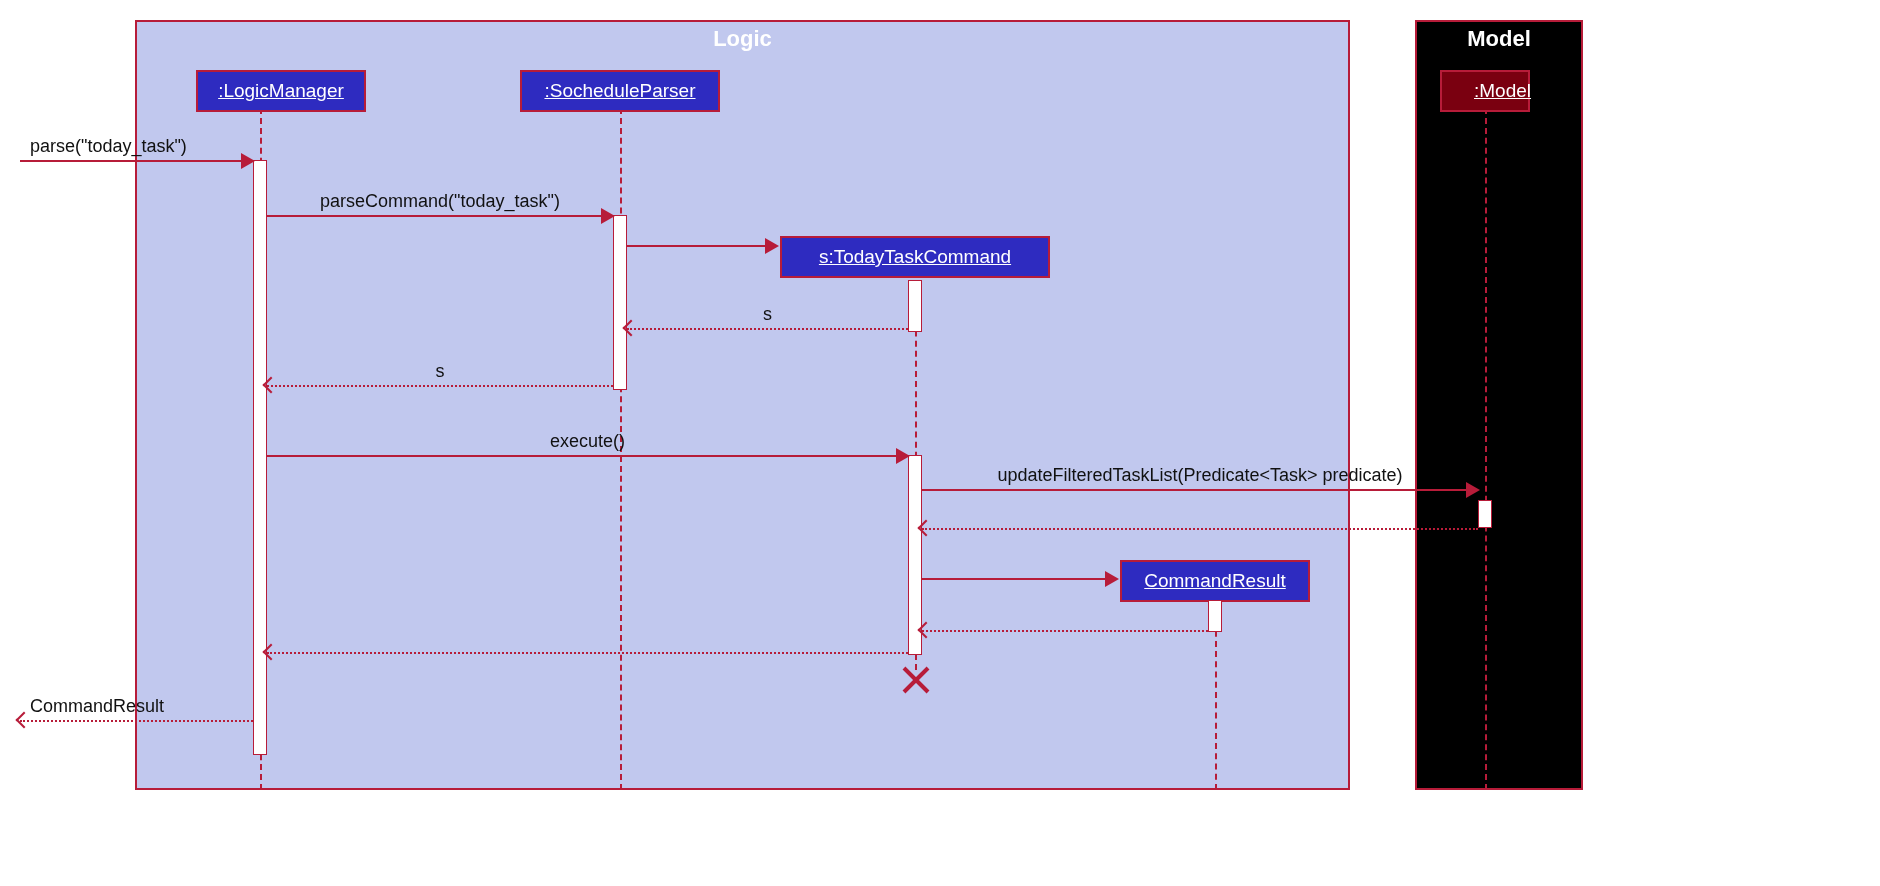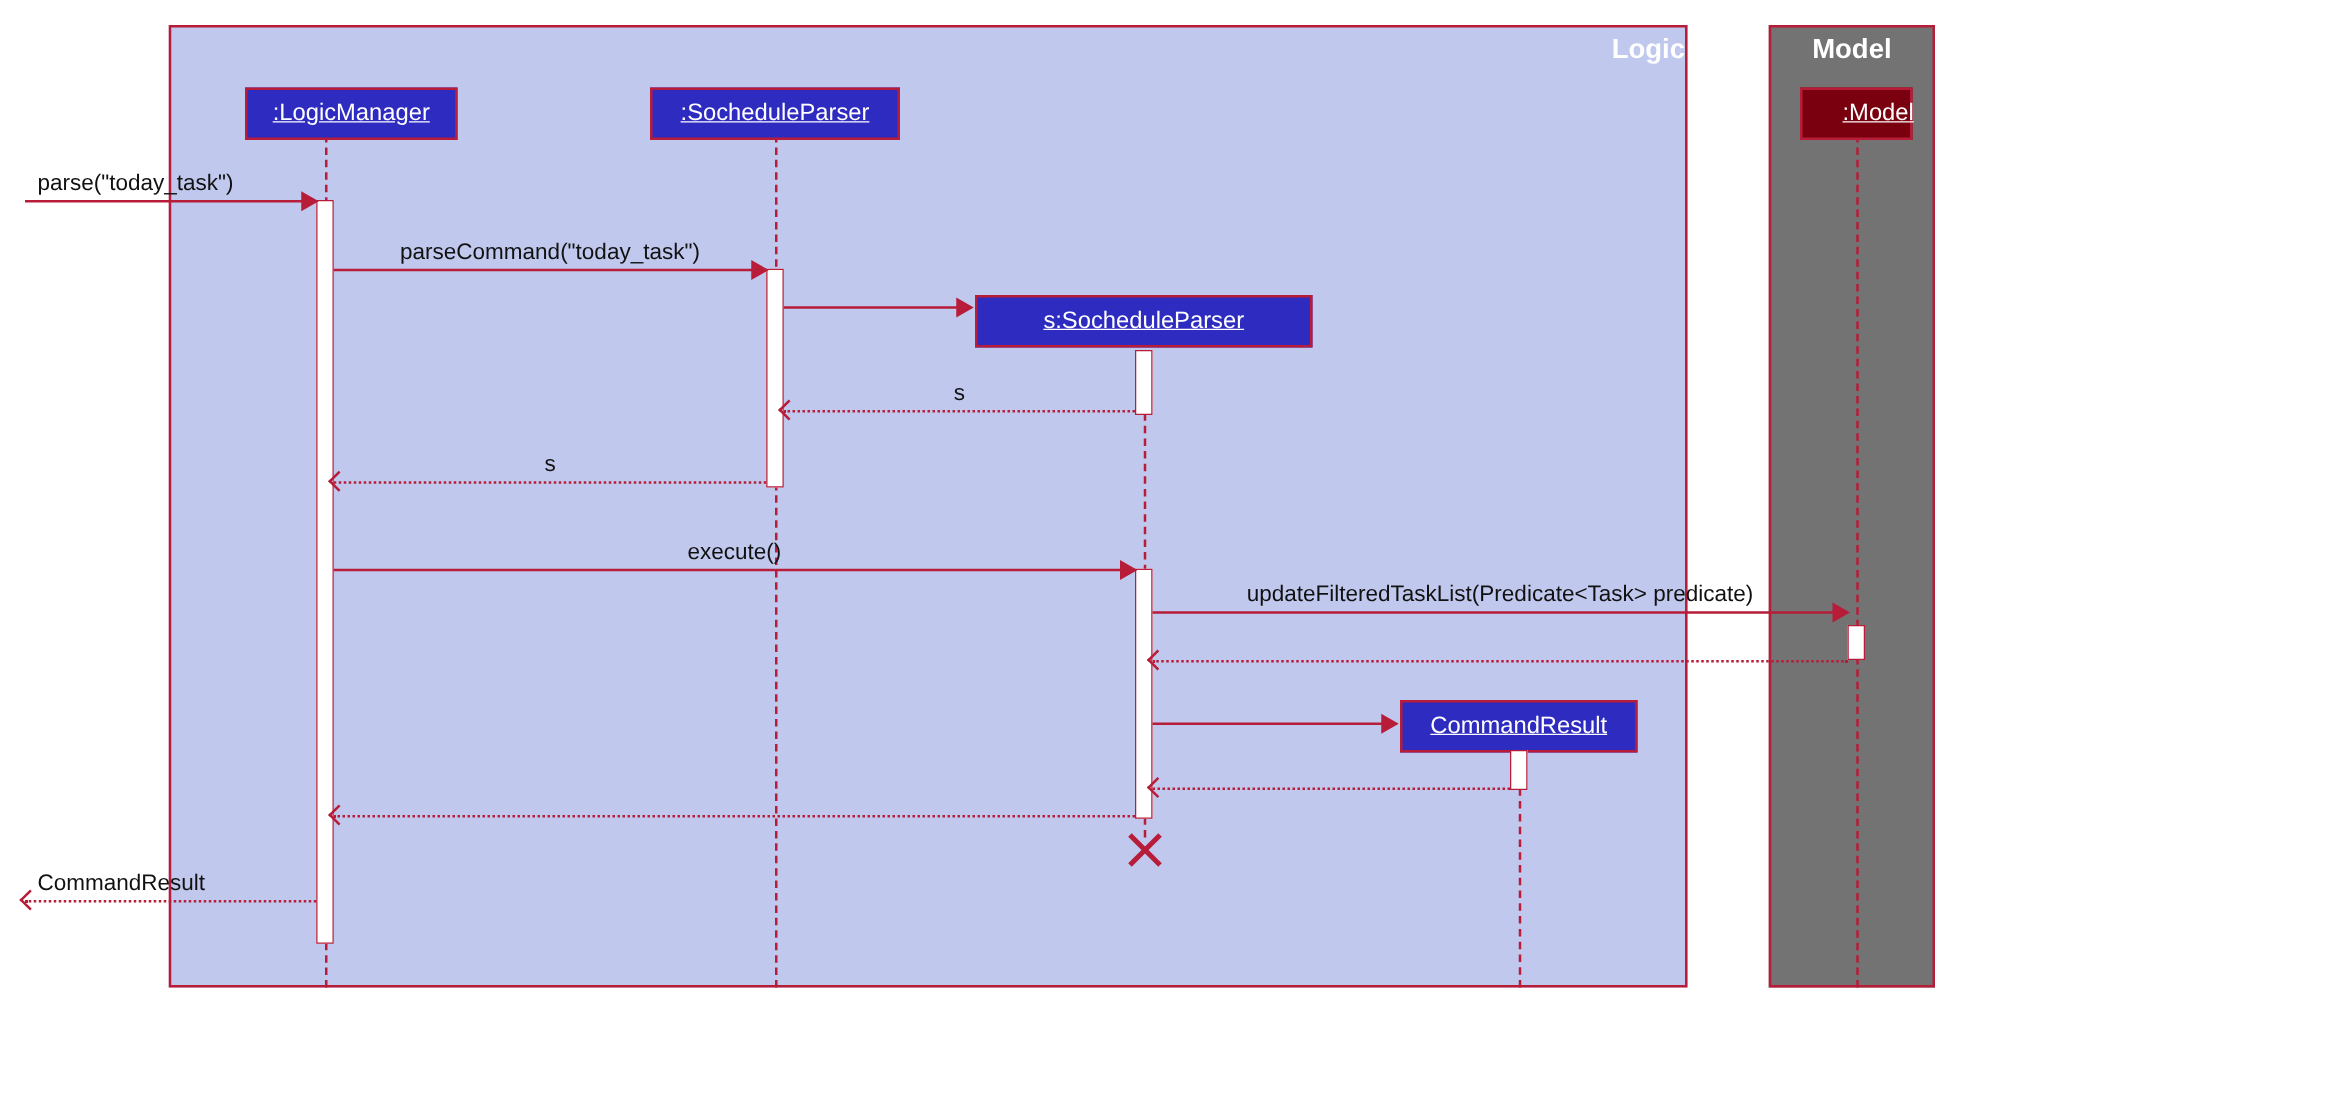--- a/index.html
+++ b/index.html
@@ -1,20 +1,20 @@
 <!DOCTYPE html>
 <html><head>
 <meta charset="utf-8">
 <style>
 body { margin: 0; background: #fff; font-family: 'Lucida Sans Unicode','Lucida Grande',sans-serif; overflow-x: auto; }
 .stage { position: relative; width: 1540px; height: 770px; margin: 20px; }
 .frame { position: absolute; border: 2px solid; box-sizing: border-box; }
 #logic-frame { left: 115px; top: 0; width: 1215px; height: 770px; background: #c1c8ee; border-color: #b71c39; }
-#logic-title { position:absolute; top:4px; left:0; width:100%; text-align:right; font-weight:bold; font-size:22px; color:#fff; }
-#model-frame { left: 1395px; top: 0; width: 133px; height: 770px; background: #737373; border-color: #b71c39; }
+#logic-title { position:absolute; top:4px; left:0; width:100%; text-align:center; font-weight:bold; font-size:22px; color:#fff; }
+#model-frame { left: 1395px; top: 0; width: 168px; height: 770px; background: #000000; border-color: #b71c39; }
 #model-title { position:absolute; top:4px; left:0; width:100%; text-align:center; font-weight:bold; font-size:22px; color:#fff; }
 .part-box { position: absolute; background: #2e2bc0; border: 2px solid #b71c39; color: #fff; font-size: 19px; padding: 8px 14px; white-space: nowrap; box-sizing: border-box; text-align:center; }
 .part-box.dark { background:#7a0010; }
 .part-box .u { text-decoration: underline; }
 .lifeline { position: absolute; width: 0; border-left: 2.5px dashed #b71c39; }
 .act { position: absolute; width: 14px; background: #fff; border: 1.5px solid #b71c39; box-sizing: border-box; transform: translateX(-7px); }
 .msg { position: absolute; height: 1px; }
 .msg .line { position:absolute; left:0; right:0; top:0; border-top:2px solid #b71c39; }
 .msg.dash .line { border-top:2.5px dotted #b71c39; }
 .msg .label { position:absolute; bottom:4px; left:0; right:0; text-align:center; font-size:18px; color:#111; white-space:nowrap; }
@@ -37,21 +37,21 @@
   </div>
 
   <div class="lifeline" style="left:240px; top:88px; height:682px;"></div>
   <div class="lifeline" style="left:600px; top:88px; height:682px;"></div>
   <div class="lifeline" style="left:895px; top:260px; height:390px;"></div>
   <div class="lifeline" style="left:1195px; top:580px; height:190px;"></div>
   <div class="lifeline" style="left:1465px; top:88px; height:682px;"></div>
 
   <div class="part-box" style="left:155px; top:50px; width:170px;margin-left:21px;"><span class="u">:LogicManager</span></div>
   <div class="part-box" style="left:500px; top:50px; width:200px;"><span class="u">:SocheduleParser</span></div>
-  <div class="part-box" style="left:760px; top:216px; width:270px;"><span class="u">s:SocheduleParser</span></div>
+  <div class="part-box" style="left:760px; top:216px; width:270px;"><span class="u">s:TodayTaskCommand</span></div>
   <div class="part-box" style="left:1100px; top:540px; width:190px;"><span class="u">CommandResult</span></div>
   <div class="part-box dark" style="left:1420px; top:50px; width:90px;padding-left:32px;"><span class="u">:Model</span></div>
 
   <div class="act" style="left:240px; top:140px; height:595px;"></div>
   <div class="act" style="left:600px; top:195px; height:175px;"></div>
   <div class="act" style="left:895px; top:260px; height:52px;"></div>
   <div class="act" style="left:895px; top:435px; height:200px;"></div>
   <div class="act" style="left:1465px; top:480px; height:28px;"></div>
   <div class="act" style="left:1195px; top:580px; height:32px;"></div>
 

